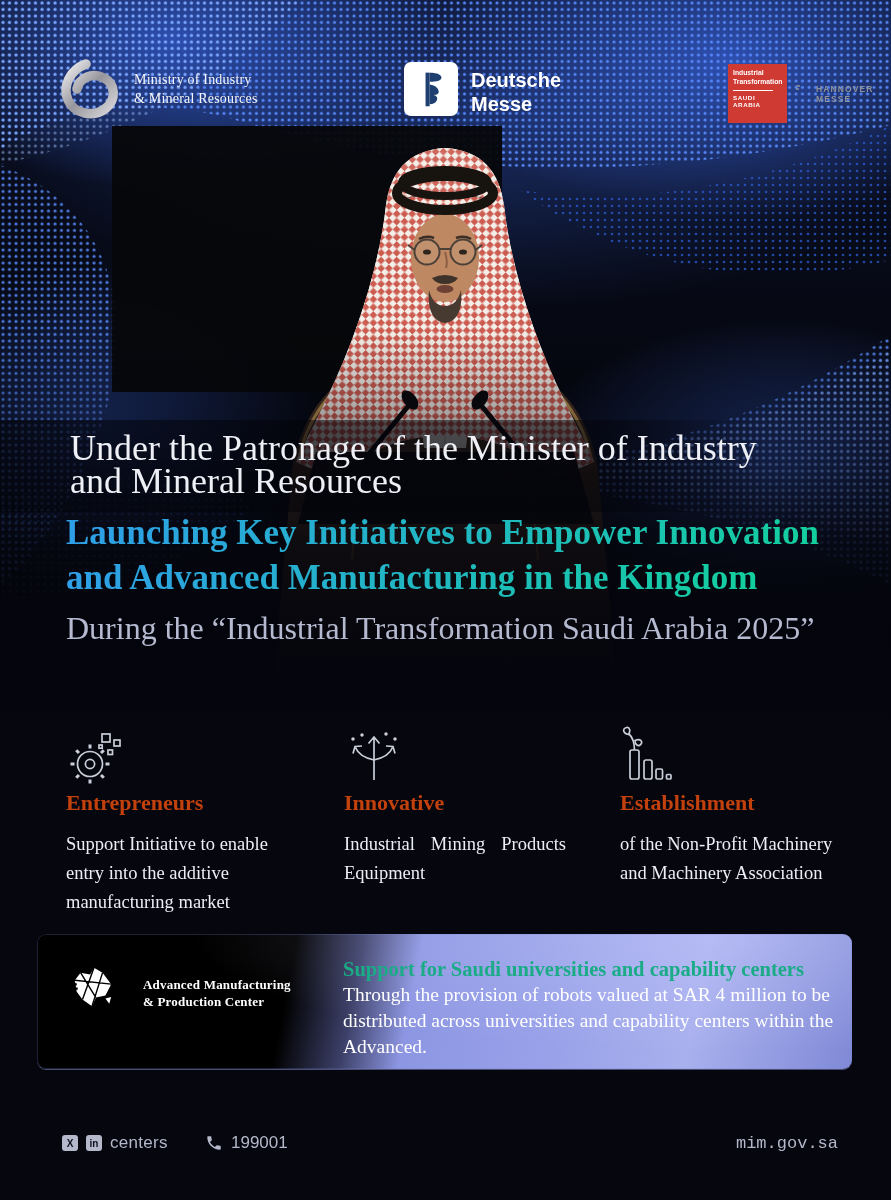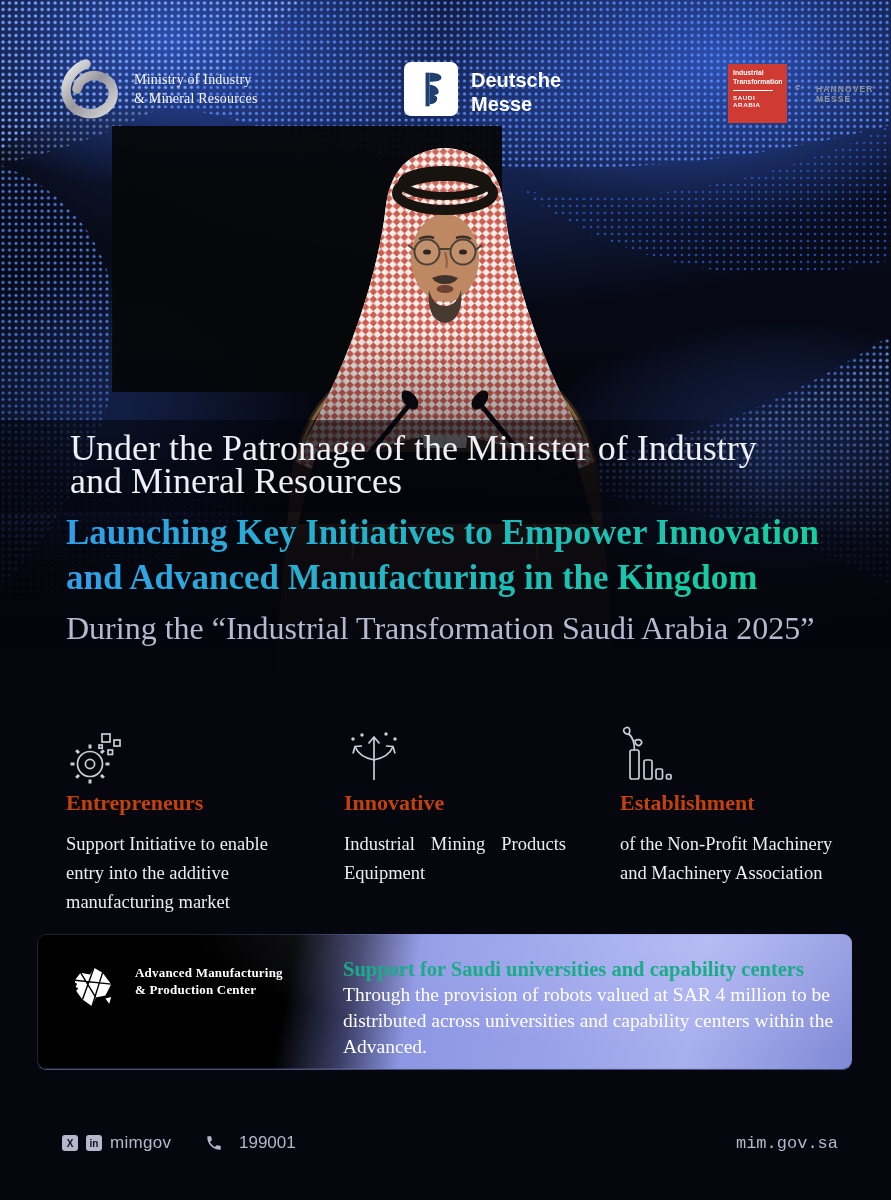--- a/index.html
+++ b/index.html
@@ -40,33 +40,33 @@
   .init-title{color:#c2410c;font-size:22px;font-weight:bold;margin-bottom:14px;}
   .init-desc{color:#eceef4;font-size:18.5px;line-height:29px;}
   .just{text-align:justify;}
 
   
   .card{left:37px;top:934px;width:815px;height:135px;border-radius:9px;overflow:hidden;
         background:
           radial-gradient(120% 160% at 85% 0%, rgba(205,210,255,.35), rgba(205,210,255,0) 55%),
           linear-gradient(101deg,#000 0%,#000 31%,#3c4068 39%,#8d96e2 46%,#97a0e8 62%,#a9b0ee 80%,#8089d6 100%);
         box-shadow:0 1px 0 rgba(160,170,240,.45), inset 0 0 0 1px rgba(120,130,210,.25);}
-  .ampc{position:absolute;left:34px;top:30px;display:flex;align-items:flex-start;gap:20px;text-decoration:underline;}
+  .ampc{position:absolute;left:34px;top:30px;display:flex;align-items:flex-end;gap:28px;text-decoration:underline;}
   .ampc-text{color:#fff;font-size:13px;line-height:17px;font-weight:bold;letter-spacing:.2px;}
   .card-text{position:absolute;left:306px;top:22px;width:494px;}
   .card-heading{color:#1aab87;font-size:20.5px;font-weight:bold;line-height:26px;}
   .card-body{color:#fff;font-size:19.5px;line-height:26px;}
 
   
   .footer-left{left:62px;top:1133px;display:flex;align-items:center;gap:8px;
                color:#b4b8ca;font-size:17px;font-family:"Liberation Sans",sans-serif;}
   .soc{width:16px;height:16px;border-radius:3px;background:#b4b8ca;color:#0c0f1c;
        display:flex;align-items:center;justify-content:center;
        font-size:10px;font-weight:bold;font-family:"Liberation Sans",sans-serif;}
-  .footer-phone{left:205px;top:1133px;display:flex;align-items:center;gap:16px;
+  .footer-phone{left:205px;top:1133px;display:flex;align-items:center;gap:8px;
                 color:#b4b8ca;font-size:17px;font-family:"Liberation Sans",sans-serif;}
   .footer-site{right:53px;top:1134px;color:#b4b8ca;font-size:17px;
                font-family:Liberation Mono, monospace;}
   .handle{letter-spacing:.3px;}
 </style>
 </head>
 <body>
 
 <div class="poster">
 
@@ -312,21 +312,21 @@
     </div>
   </div>
 
   <div class="abs footer-left">
     <div class="soc">
         <span>X</span>
       </div>
     <div class="soc">
         <span>in</span>
       </div>
-    <span class="handle">mimgov</span>
+    <span class="handle">centers</span>
   </div>
 
   <div class="abs footer-phone">
     <svg width="18" height="18" viewBox="0 0 24 24">
       <path d="M6.6 10.8c1.4 2.8 3.8 5.1 6.6 6.6l2.2-2.2c.3-.3.7-.4 1-.2 1.1.4 2.3.6 3.6.6.6 0 1 .4 1 1V20c0 .6-.4 1-1 1C10.6 21 3 13.4 3 4c0-.6.4-1 1-1h3.5c.6 0 1 .4 1 1 0 1.2.2 2.4.6 3.6.1.3 0 .7-.2 1l-2.3 2.2z" fill="#b4b8ca"></path>
       <path d="M15.5 4.5 q3.5 3.5 0 7 M18.5 2.5 q5 5 0 10" stroke="#b4b8ca" stroke-width="1.4" fill="none" opacity=".0"></path>
     </svg>
     <span>199001</span>
   </div>
 

